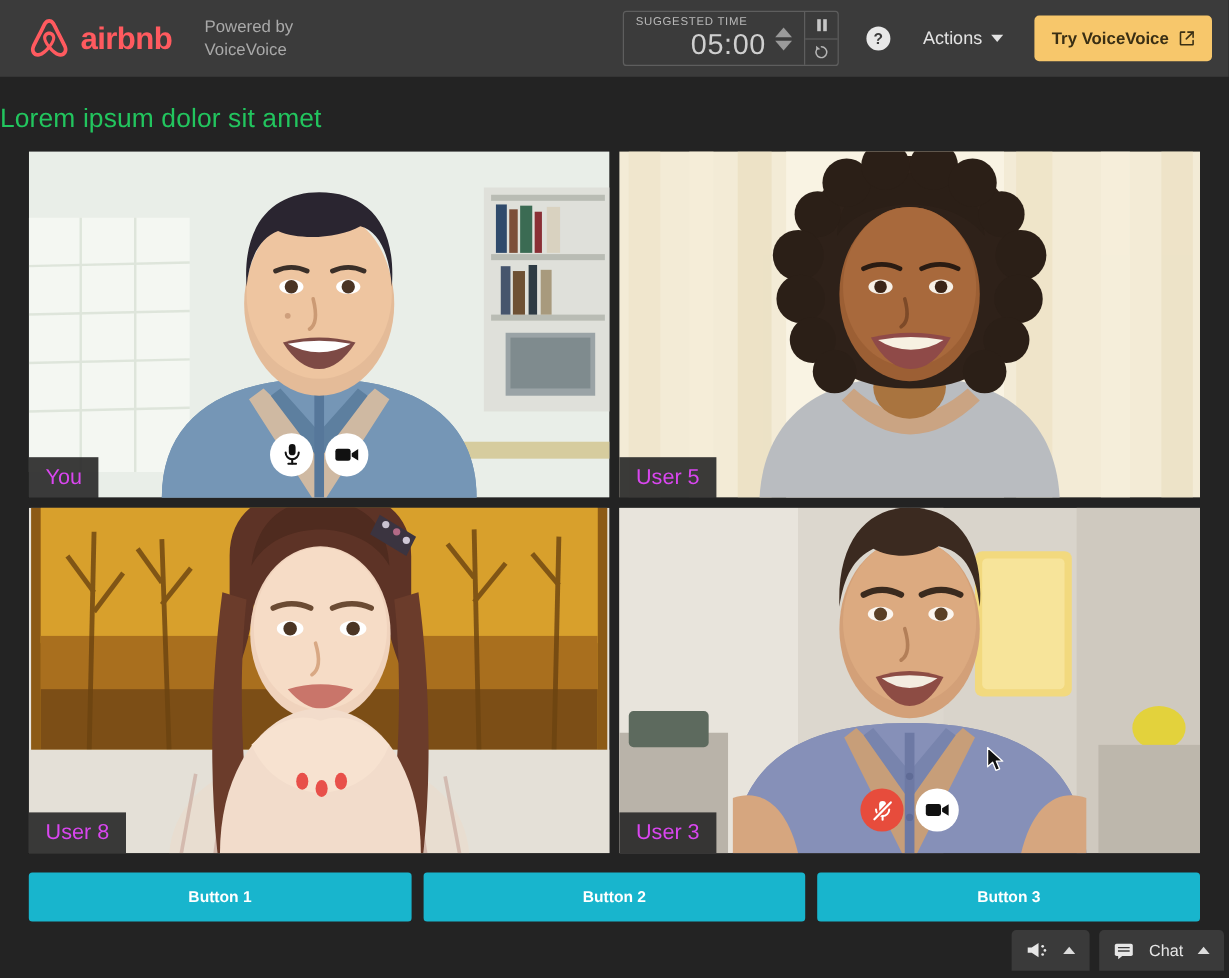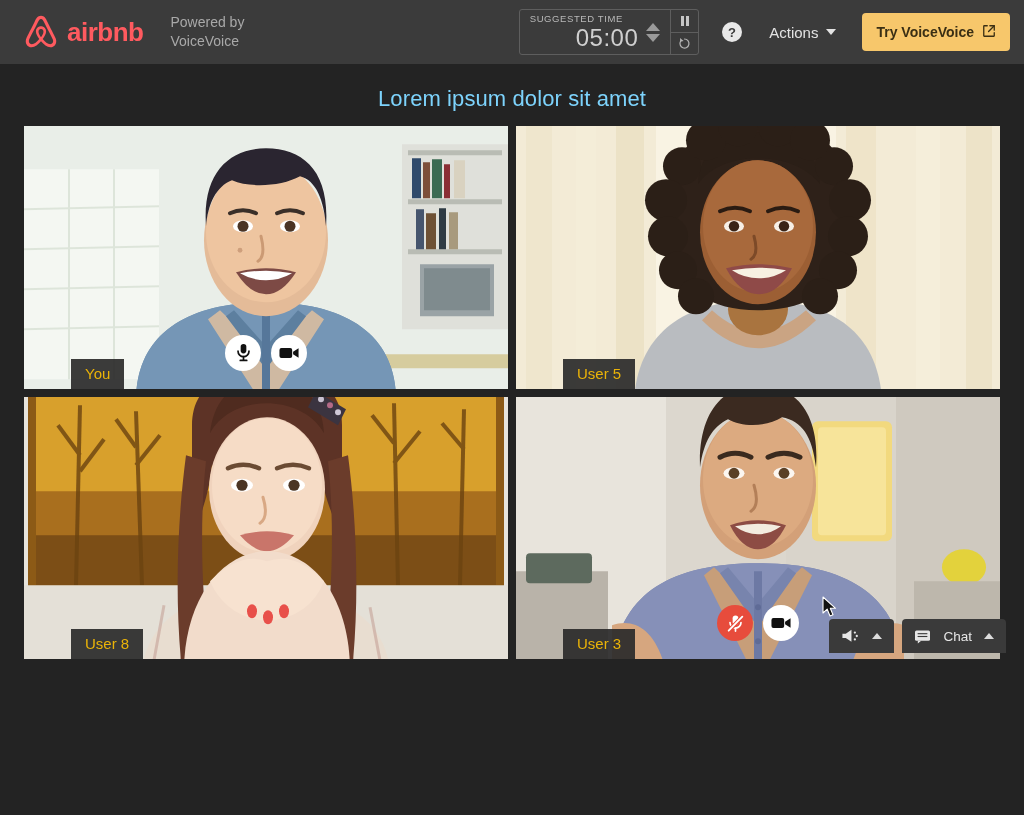--- a/index.html
+++ b/index.html
@@ -3,21 +3,21 @@
 <meta charset="utf-8">
 <title>VoiceVoice Meeting</title>
 <style>
   * { box-sizing: border-box; margin: 0; padding: 0; }
   html, body {
     width: 1024px; height: 815px;
     background: #232323;
     font-family: "Liberation Sans", sans-serif;
     overflow: hidden;
   }
-  .app { position: relative; width: 1024px; height: 659px; background: #232323; display: flex; flex-direction: column; }
+  .app { position: relative; width: 1024px; height: 815px; background: #232323; display: flex; flex-direction: column; }
 
   
   .header {
     height: 64px; background: #3b3b3b; flex: 0 0 64px;
     display: flex; align-items: center; padding: 0 14px 0 24px;
     position: relative;
   }
   .brand { display: flex; align-items: center; gap: 9px; }
   .brand-logo { width: 34px; height: 36px; display: block; }
   .brand-word { font-size: 26px; font-weight: bold; color: #ff5a5f; letter-spacing: -0.5px; line-height: 1; }
@@ -44,58 +44,58 @@
   }
   .timer-side > div + div { border-top: 1px solid #5e5e5e; }
   .pause-bars { display: flex; gap: 2px; }
   .pause-bars i { display: block; width: 3px; height: 10px; background: #c6c6c6; }
 
   .help-btn { margin-right: 26px; display: flex; align-items: center; }
   .actions-btn { display: flex; align-items: center; gap: 8px; color: #e3e3e3; font-size: 15px; margin-right: 26px; cursor: pointer; justify-content: center; }
   .chev-down { width: 0; height: 0; border-left: 5px solid transparent; border-right: 5px solid transparent; border-top: 6px solid #e3e3e3; }
   .try-btn {
     background: #f7c76b; color: #3a2f14; font-size: 14px; font-weight: bold;
-    border: none; border-radius: 4px; padding: 11px 14px; display: flex; gap: 8px; cursor: pointer;
+    border: none; border-radius: 4px; padding: 11px 14px; display: flex; align-items: center; gap: 8px; cursor: pointer;
   }
 
   
   .meeting-title {
-    text-align: center; color: #7dd3fc; font-size: 22px; font-weight: normal;
+    text-align: left; color: #22c55e; font-size: 22px; font-weight: normal;
     padding: 22px 0 14px 0; letter-spacing: 0.1px;
   }
 
   
   .grid {
     display: grid; grid-template-columns: 1fr 1fr; grid-template-rows: 1fr 1fr;
     gap: 8px; padding: 0 24px; height: 585px;
   }
   .tile { position: relative; overflow: hidden; background: #111; }
   .tile .scene { position: absolute; inset: 0; }
   .name-tag {
     position: absolute; left: 0; bottom: 0; background: rgba(42,42,42,0.92);
-    color: #eab308; font-size: 15px; padding: 6px 14px 7px 14px; z-index: 6; margin-left: 47px;
+    color: #d946ef; font-size: 18px; padding: 6px 14px 7px 14px; z-index: 6;
   }
   .ctl-row { position: absolute; left: 50%; transform: translateX(-50%); bottom: 18px; display: flex; gap: 10px; z-index: 7; }
   .ctl {
     width: 36px; height: 36px; border-radius: 50%; background: #ffffff;
     display: flex; align-items: center; justify-content: center; border: none; cursor: pointer;
   }
   .ctl.muted { background: #e74c3c; }
 
   .cursor { position: absolute; z-index: 9; }
 
   
   .button-row { display: flex; gap: 10px; padding: 16px 24px 0 24px; }
   .cta {
     flex: 1; background: #18b5cd; color: #ffffff; border: none; border-radius: 3px;
     font-size: 13px; font-weight: bold; padding: 13px 0; cursor: pointer;
   }
 
   
-  .bottom-bar { position: absolute; right: 18px; bottom: 6px; display: flex; gap: 8px; align-items: flex-end; justify-content: flex-end; }
+  .bottom-bar { position: absolute; right: 4px; bottom: 6px; display: flex; gap: 8px; align-items: flex-end; justify-content: flex-end; }
   .bb-group {
     background: #3a3a3a; border-radius: 4px 4px 0 0; display: flex; align-items: center;
     height: 34px; padding: 0 12px; gap: 12px; color: #e6e6e6; font-size: 13.5px; cursor: pointer;
   }
   .chev-up { width: 0; height: 0; border-left: 5px solid transparent; border-right: 5px solid transparent; border-bottom: 6px solid #dcdcdc; }
 </style>
 </head>
 <body>
 
 <div class="app">
@@ -408,20 +408,25 @@
             <rect x="0.5" y="2" width="14" height="11" rx="2.2" fill="#111"></rect>
             <path d="M15.5 6 L21.5 2.2 V12.8 L15.5 9 Z" fill="#111"></path>
           </svg>
         </button>
       </div>
       <div class="name-tag">User 3</div>
     </div>
 
   </div>
 
+  <div class="button-row">
+    <button class="cta">Button 1</button>
+    <button class="cta">Button 2</button>
+    <button class="cta">Button 3</button>
+  </div>
 
   <div class="bottom-bar">
     <div class="bb-group">
       <svg width="19" height="16" viewBox="0 0 20 16">
         <path d="M1.5 5.5 H5 L11 1.5 V14 L5 10 H1.5 Z" fill="#e6e6e6"></path>
         <circle cx="14.6" cy="4.4" r="1.2" fill="#e6e6e6"></circle>
         <circle cx="16.6" cy="8" r="1.2" fill="#e6e6e6"></circle>
         <circle cx="14.6" cy="11.6" r="1.2" fill="#e6e6e6"></circle>
       </svg>
       <span class="chev-up"></span>

